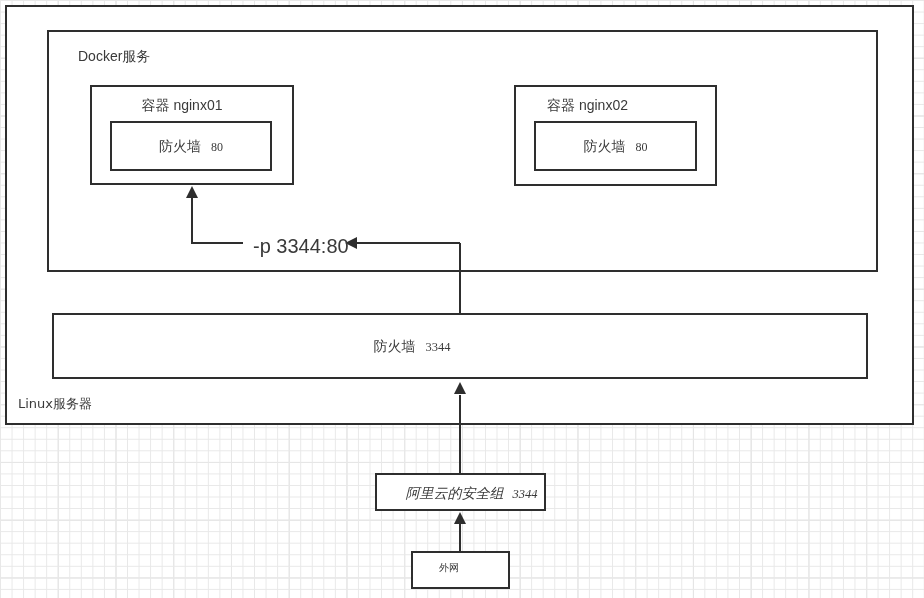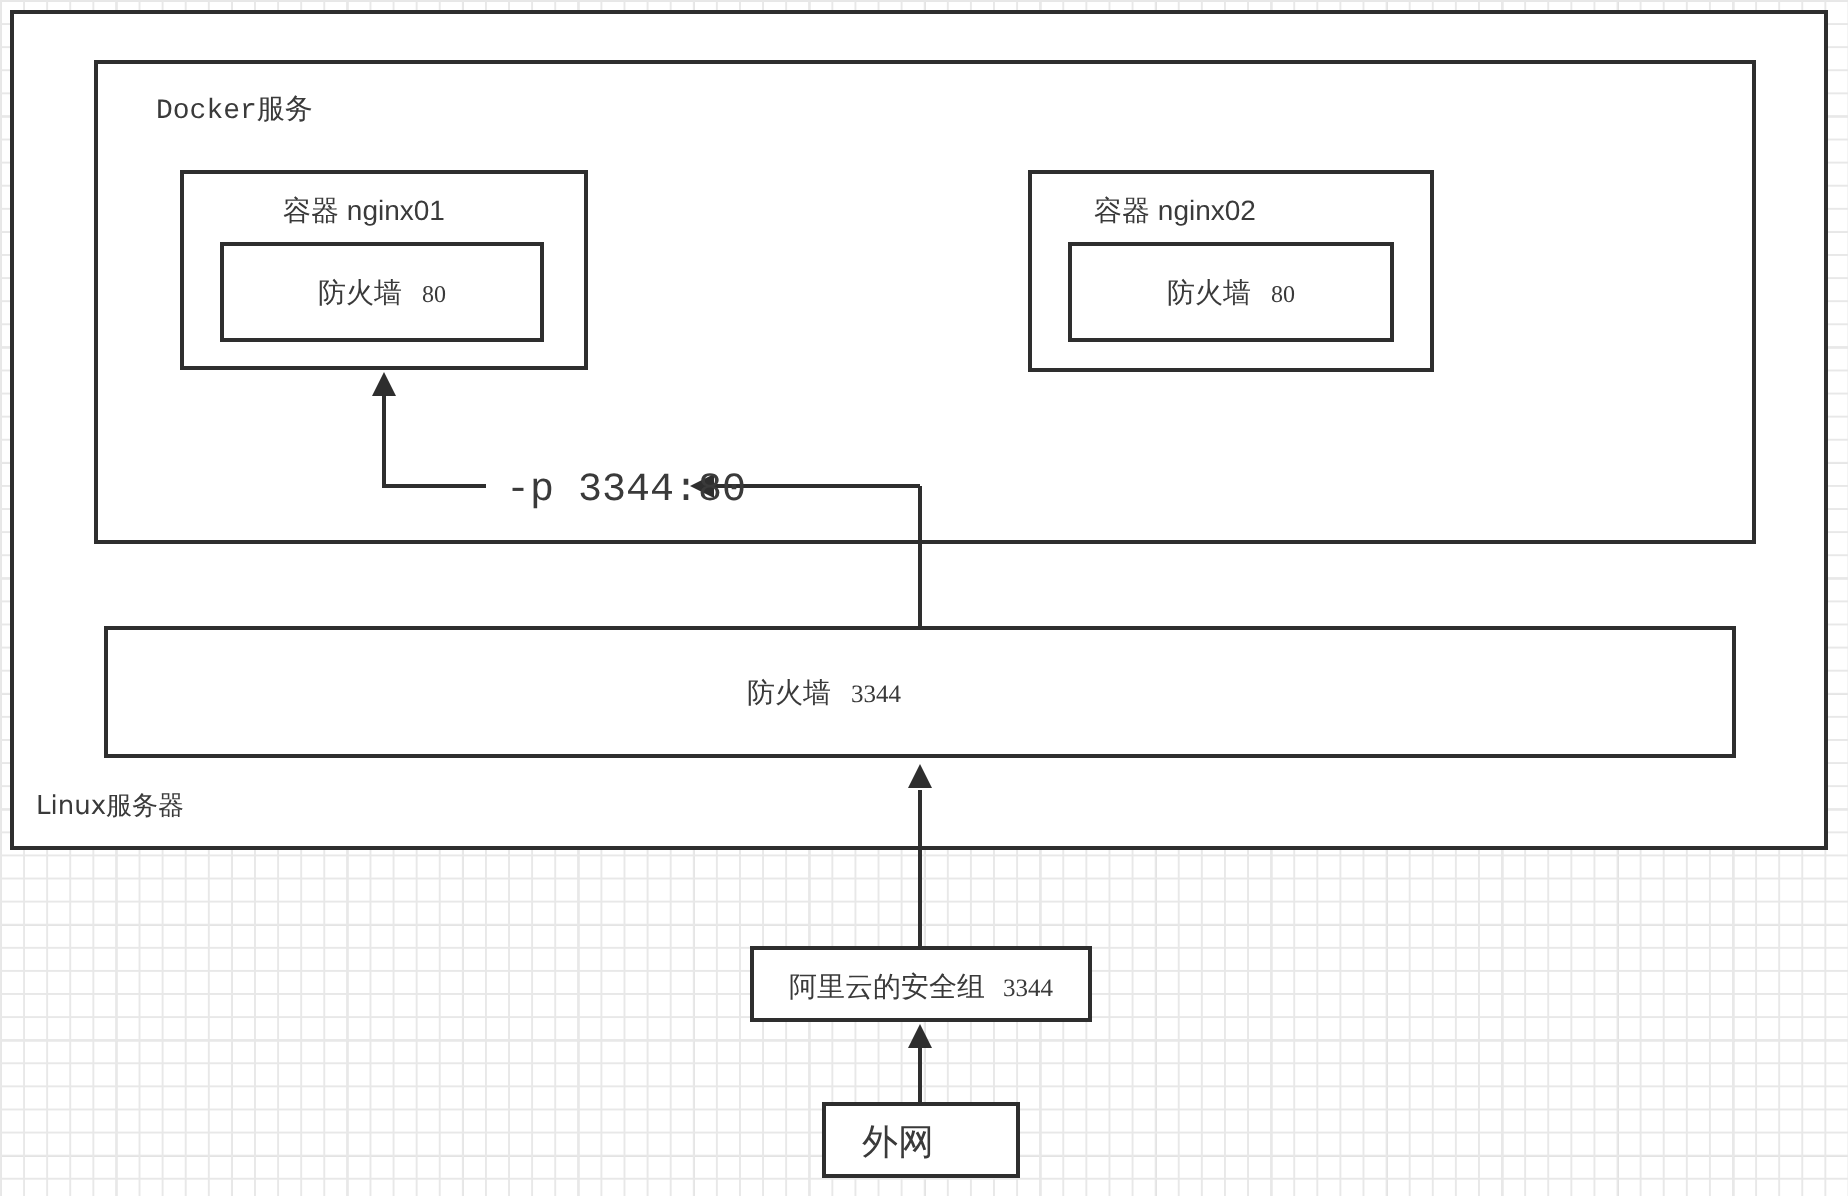--- a/index.html
+++ b/index.html
@@ -38,21 +38,21 @@
   }
 
   
   .label {
     position: absolute;
     color: #3a3a3a;
     white-space: nowrap;
     line-height: 1;
   }
   .label-serif {
-    font-family: Liberation Mono, monospace;
+    font-family: Liberation Sans, sans-serif;
   }
   .cjk {
     font-family: "DejaVu Sans", "Liberation Sans", sans-serif;
   }
   .mono-num {
     font-family: "Liberation Serif", "DejaVu Serif", serif;
   }
 
   
   .box-title {
@@ -117,26 +117,26 @@
   <div class="box-title" style="left:534px; top:139px; width:163px; font-size:14px;">
     <span class="cjk">防火墙</span><span style="display:inline-block;width:10px;"></span><span class="mono-num" style="font-size:12px;">80</span>
   </div>
 
   <div class="box" style="left:52px; top:313px; width:816px; height:66px;"></div>
   <div class="box-title" style="left:52px; top:339px; width:720px; font-size:14px;">
     <span class="cjk">防火墙</span><span style="display:inline-block;width:10px;"></span><span class="mono-num" style="font-size:12.5px;">3344</span>
   </div>
 
   <div class="box" style="left:375px; top:473px; width:171px; height:38px;"></div>
-  <div class="box-title" style="left:375px; top:486px; width:171px; font-size:14px;">
+  <div class="box-title" style="left:386px; top:486px; width:171px; font-size:14px;font-style:italic;">
     <span class="cjk">阿里云的安全组</span><span style="display:inline-block;width:9px;"></span><span class="mono-num" style="font-size:12.5px;">3344</span>
   </div>
 
   <div class="box" style="left:411px; top:551px; width:99px; height:38px;"></div>
-  <div class="box-title cjk" style="left:411px; top:563px; width:76px; font-size:18px;">外网</div>
+  <div class="box-title cjk" style="left:411px; top:563px; width:76px; font-size:10px;">外网</div>
 
   <div class="line-v" style="left:459px; top:243px; height:71px;"></div>
 
   <div class="line-h" style="left:357px; top:242px; width:103px;"></div>
 
   <div class="arrow-left" style="left:345px; top:237px;"></div>
 
   <div class="label label-serif" style="left:253px; top:236px; font-size:20px;">-p 3344:80</div>
 
   <div class="line-h" style="left:191px; top:242px; width:52px;"></div>

